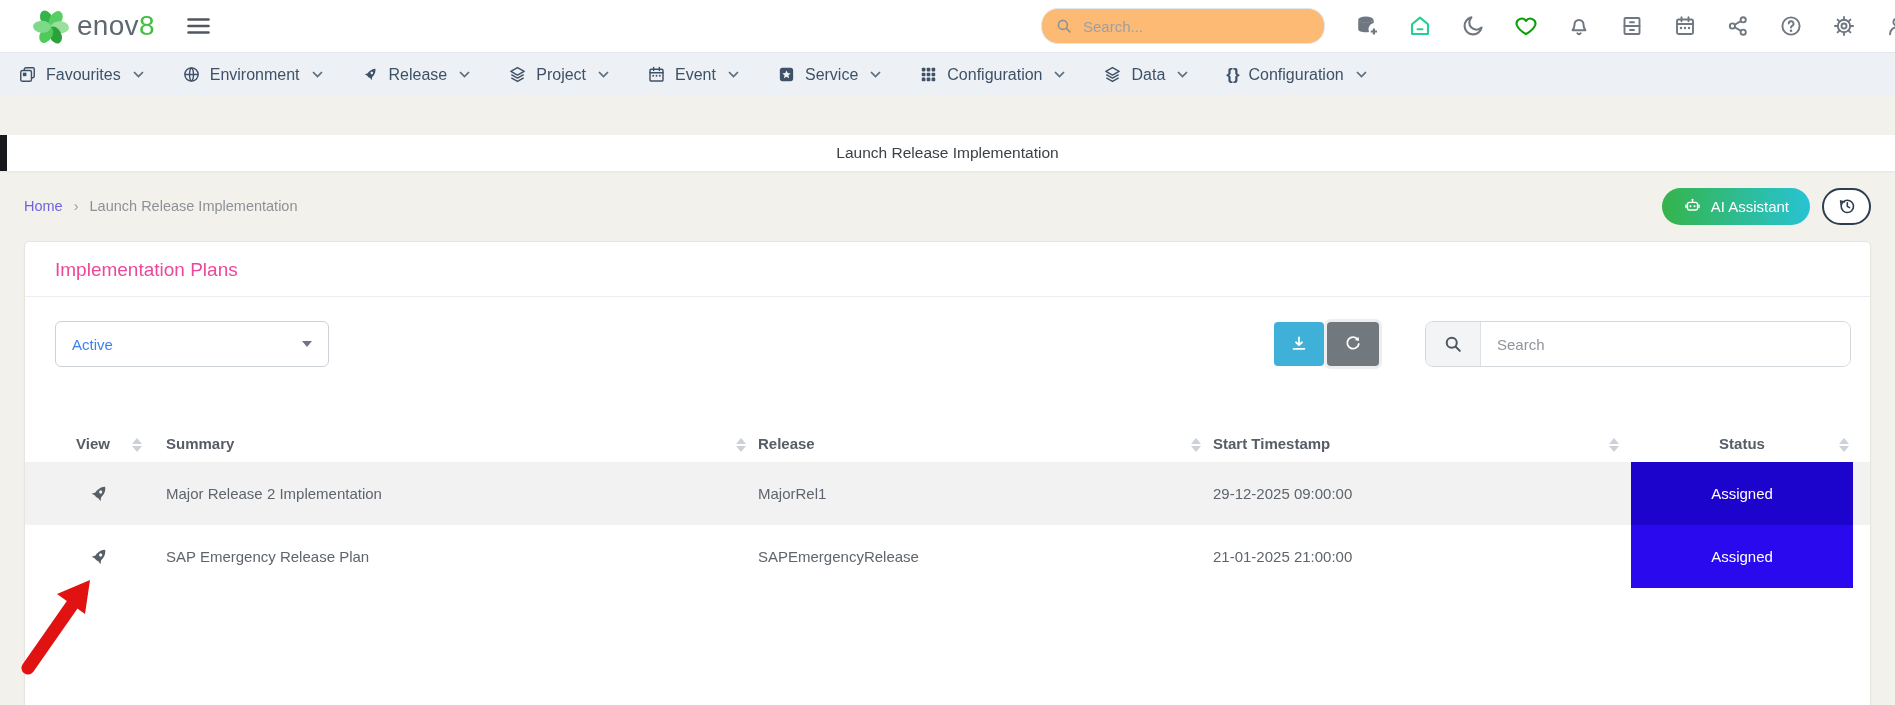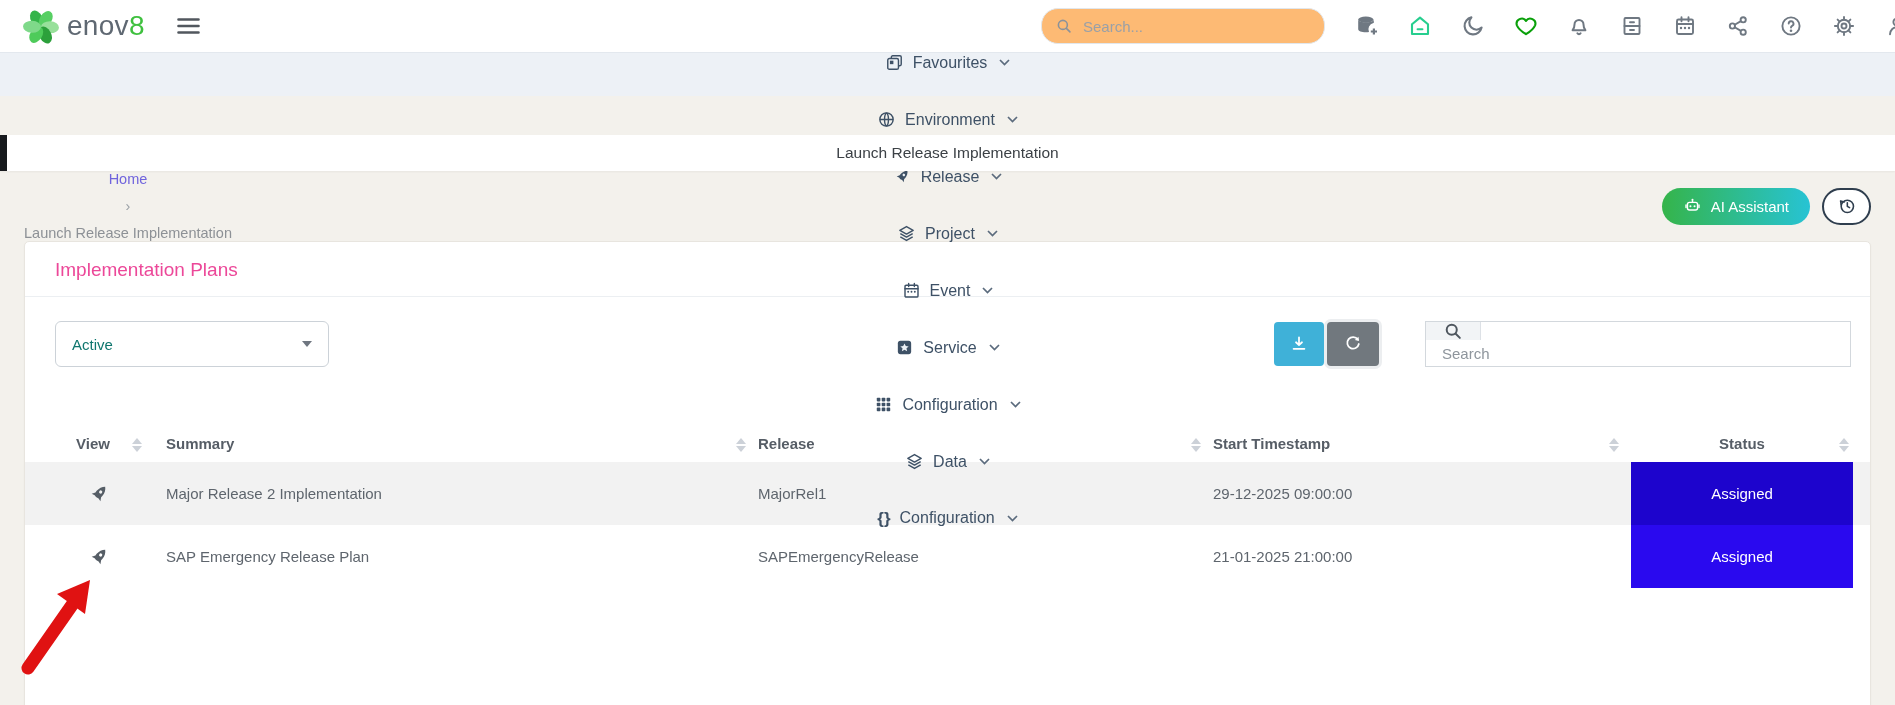--- a/index.html
+++ b/index.html
@@ -1,75 +1,75 @@
 <!DOCTYPE html>
 <html><head>
 <meta charset="utf-8">
 <style>
   html,body{margin:0;padding:0;}
   .app{position:relative;width:1895px;height:705px;overflow:hidden;background:#f3f1ec;
        font-family:"Liberation Sans",sans-serif;-webkit-font-smoothing:antialiased;}
   svg{display:block;}
 
   
-  .topbar{height:52px;background:#fff;display:flex;align-items:center;padding-left:22px;}
+  .topbar{height:52px;background:#fff;display:flex;align-items:center;padding-left:32px;}
   .brand{display:flex;align-items:center;gap:7px;cursor:pointer;}
   .brand-text{font-size:28px;color:#5f6872;letter-spacing:.3px;line-height:1;}
   .brand-text .eight{color:#3fc03f;}
   .burger{margin-left:30px;color:#51575e;}
   .top-search{margin-left:auto;width:254px;height:34px;border:1px solid #e2e7ec;background:#fdba74;
               border-radius:17px;display:flex;align-items:center;padding:0 14px;gap:9px;}
   .top-search input{border:0;background:transparent;outline:0;font-size:15px;color:#5d646c;width:100%;}
   .top-search input::placeholder{color:#99a0a8;}
   .top-icons{display:flex;align-items:center;gap:29px;margin-left:30px;margin-right:-14px;flex:none;}
   .ticon{width:24px;height:24px;color:#6f7882;flex:none;cursor:pointer;}
   .ticon.green{color:#27ce8f;}
   .ticon.heart{color:#0aa00a;}
 
   
   .navbar{height:43px;background:#edf1f6;border-top:1px solid #e3e8ee;display:flex;align-items:center;
-          gap:38px;padding:0 18px;flex-direction:column;}
+          gap:38px;padding:0 18px;}
   .nav-item{display:flex;align-items:center;gap:9px;color:#3e5166;font-size:16px;cursor:pointer;white-space:nowrap;}
   .nav-item .nicon{width:19px;height:19px;color:#3e5166;}
   .nav-item .brace{font-size:17px;font-weight:bold;line-height:1;}
   .chev{margin-left:3px;}
 
   
   .gap-strip{height:39px;}
   .titlebar{height:36px;background:#fff;position:relative;display:flex;align-items:center;justify-content:center;
             color:#3c4146;font-size:15.5px;box-shadow:0 1px 2px rgba(0,0,0,.05);}
   .titlebar .accent{position:absolute;left:0;top:0;bottom:0;width:7px;background:#17191d;}
 
   
   .crumb-row{height:70px;display:flex;align-items:center;padding:0 24px;}
-  .crumbs{display:flex;gap:11px;align-items:center;font-size:14.5px;flex-direction:column;}
+  .crumbs{display:flex;gap:11px;align-items:center;font-size:14.5px;}
   .crumb-home{color:#7064dd;cursor:pointer;}
   .crumb-sep{color:#9aa0a6;}
   .crumb-cur{color:#8d9196;}
   .crumb-actions{margin-left:auto;display:flex;gap:12px;align-items:center;}
   .ai-btn{height:37px;border-radius:19px;padding:0 21px;display:flex;align-items:center;gap:9px;
           background:linear-gradient(90deg,#35b44a,#27c3d4);color:#fff;font-size:15px;border:0;cursor:pointer;}
   .hist-btn{width:49px;height:37px;border-radius:19px;background:#fff;border:2px solid #2f3e4e;
             display:flex;align-items:center;justify-content:center;color:#2f3e4e;cursor:pointer;}
 
   
   .card{margin:0 24px;background:#fff;border:1px solid #e8e5df;border-radius:5px;height:470px;
         box-shadow:0 1px 2px rgba(0,0,0,.04);}
   .card-head{padding:17px 30px 15px 30px;font-size:19px;color:#ec4899;border-bottom:1px solid #eceff2;}
   .controls{display:flex;align-items:center;padding:24px 19px 0 30px;}
   .select{width:274px;height:46px;border:1px solid #ccd2d8;border-radius:6px;display:flex;align-items:center;
-          padding:0 16px;color:#0f766e;font-size:15px;background:#fff;cursor:pointer;box-sizing:border-box;}
+          padding:0 16px;color:#3b82f6;font-size:15px;background:#fff;cursor:pointer;box-sizing:border-box;}
   .select .caret{margin-left:auto;width:0;height:0;border-left:5px solid transparent;border-right:5px solid transparent;
                  border-top:6px solid #6f7680;}
   .btn-dl{margin-left:auto;width:50px;height:44px;background:#3fb1d8;border:0;border-radius:4px;color:#fff;
           display:flex;align-items:center;justify-content:center;cursor:pointer;}
   .btn-rf{width:52px;height:44px;background:#71787e;border:0;border-radius:4px;color:#fff;margin-left:3px;
           display:flex;align-items:center;justify-content:center;cursor:pointer;box-shadow:0 0 0 3px #eceef0;}
-  .search-group{display:flex;margin-left:46px;width:426px;height:46px;border:1px solid #d3d8dd;border-radius:0;
-                overflow:hidden;box-sizing:border-box;flex-direction:column;}
+  .search-group{display:flex;margin-left:46px;width:426px;height:46px;border:1px solid #d3d8dd;border-radius:8px;
+                overflow:hidden;box-sizing:border-box;}
   .sg-icon{width:54px;background:#f2f4f6;border-right:1px solid #dde1e6;display:flex;align-items:center;
            justify-content:center;color:#4e565e;flex:none;}
   .sg-input{flex:1;border:0;outline:0;padding:0 16px;font-size:15px;color:#5d646c;min-width:0;}
   .sg-input::placeholder{color:#8e959c;}
 
   
   .tbl{margin-top:57px;}
   .trow{display:grid;grid-template-columns:141px 592px 455px 418px 222px;align-items:center;}
   .thead{height:38px;color:#565d66;font-weight:bold;font-size:15px;}
   .hc{display:flex;align-items:flex-end;justify-content:space-between;padding-right:12px;cursor:pointer;}

